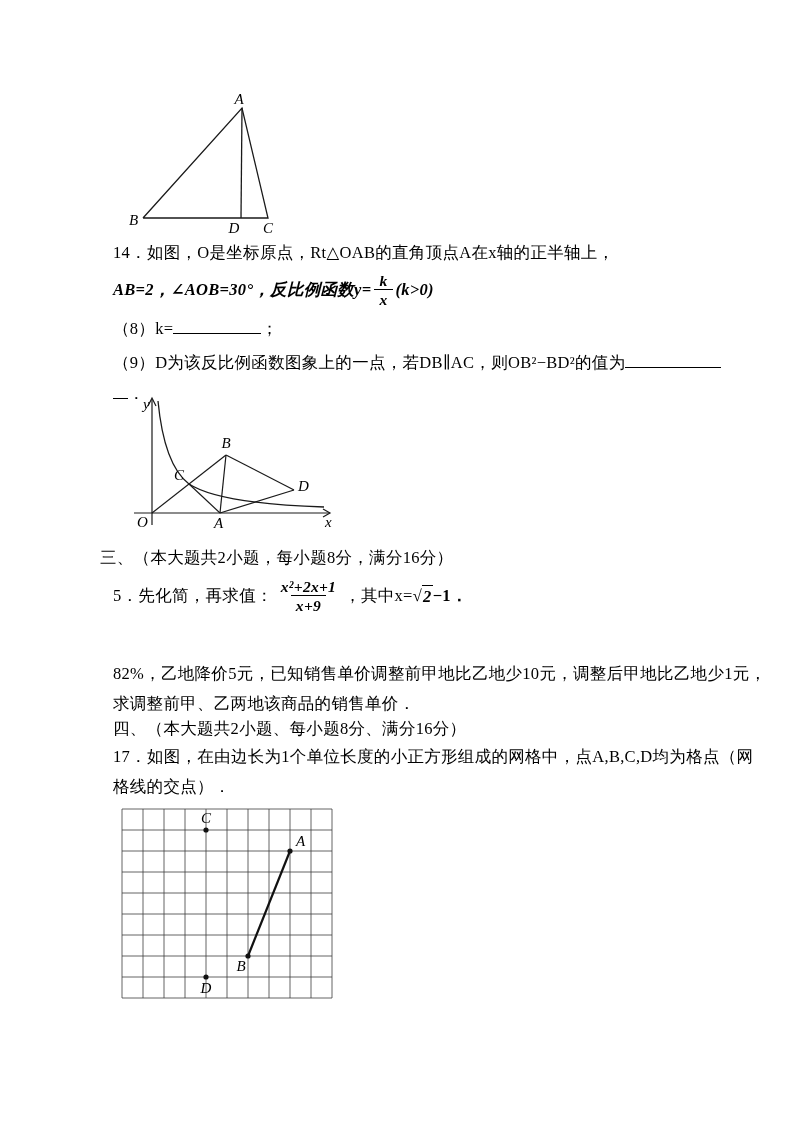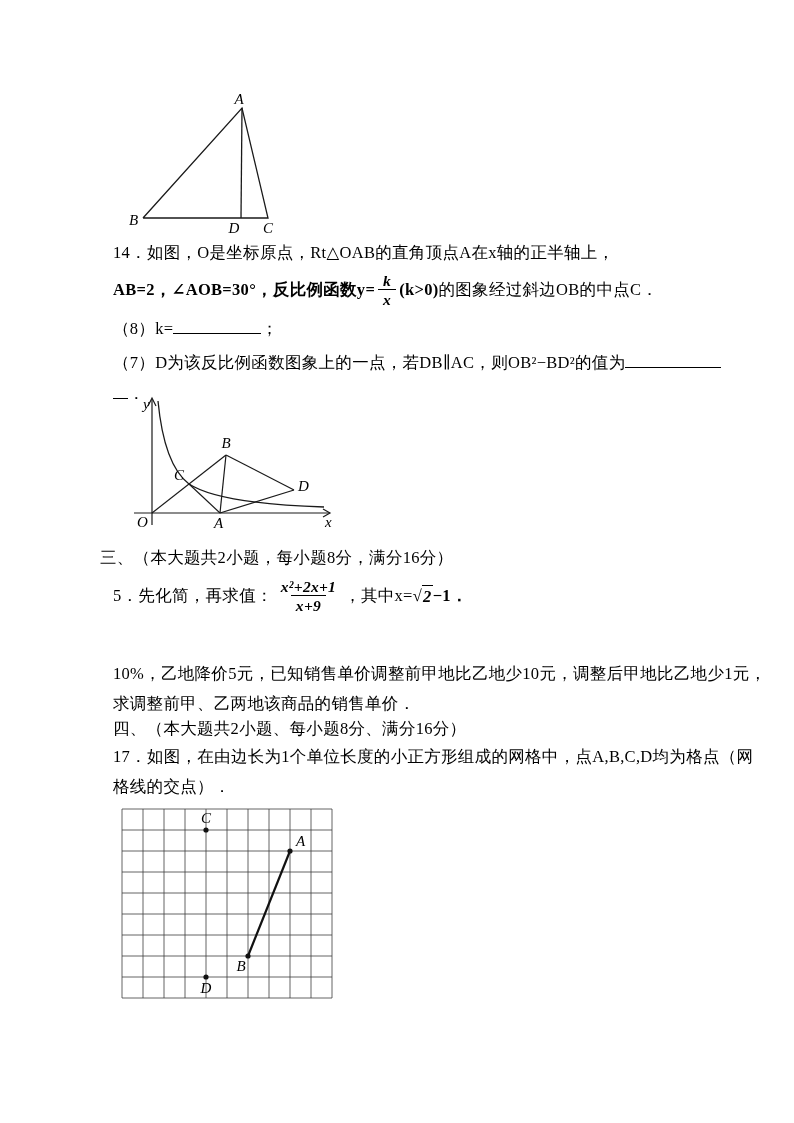--- a/index.html
+++ b/index.html
@@ -14,21 +14,21 @@
   }
   .tline{
     position:absolute;
     font-size:16.5px;
     line-height:22px;
     white-space:nowrap;
     letter-spacing:0.3px;
   }
   .frow{display:flex;align-items:center;}
   .bold{font-weight:bold;}
-  .ital{}
+  .ital{font-style:italic;}
   .frac{
     display:inline-flex;flex-direction:column;align-items:center;
     vertical-align:middle;margin:0 3px;font-style:italic;
   }
   .frac .num{display:block;padding:0 5px;line-height:1.1;font-size:15.5px;}
   .frac .den{display:block;border-top:1.4px solid #000;padding:1px 5px 0 5px;line-height:1.1;font-size:15.5px;}
   .blank{
     display:inline-block;height:15px;border-bottom:1px solid #000;vertical-align:baseline;
   }
   .sqrt-arg{border-top:1.3px solid #000;font-style:italic;padding:0 1px;}
@@ -55,29 +55,28 @@
 
   <div class="tline" style="top:242px;left:113px">14．如图，O是坐标原点，Rt△OAB的直角顶点A在x轴的正半轴上，</div>
 
   <div class="tline frow" style="top:272px;left:113px">
     <span class="bold ital">AB=2，∠AOB=30°，反比例函数y=</span>
     <span class="frac bold">
       <span class="num">k</span>
       <span class="den">x</span>
     </span>
     <span class="bold ital">(k&gt;0)</span>
-    <span>的图象经过斜边OB的中点C．</span>
   </div>
 
   <div class="tline" style="top:318px;left:113px">
     <span>（8）k=</span><span class="blank" style="width:88px"></span><span>；</span>
   </div>
 
   <div class="tline" style="top:352px;left:113px">
-    <span>（7）D为该反比例函数图象上的一点，若DB∥AC，则OB²−BD²的值为</span><span class="blank" style="width:96px"></span>
+    <span>（9）D为该反比例函数图象上的一点，若DB∥AC，则OB²−BD²的值为</span><span class="blank" style="width:96px"></span>
   </div>
 
   <div class="tline" style="top:383px;left:113px">
     <span class="blank" style="width:15px"></span><span>．</span>
   </div>
 
   <svg class="fig" style="left:122px;top:393px" width="235" height="145" viewBox="0 0 235 145">
 
     <line x1="30" y1="6" x2="30" y2="132" stroke="#1a1a1a" stroke-width="1.2"></line>
     <polyline points="26,13 30,5 34,13" fill="none" stroke="#1a1a1a" stroke-width="1.2"></polyline>
@@ -108,21 +107,21 @@
     <span class="frac bold">
       <span class="num">x²+2x+1</span>
       <span class="den">x+9</span>
     </span>
     <span>，其中x=</span>
     <span class="sqrt-sign bold">√</span>
     <span class="sqrt-arg bold">2</span>
     <span class="bold">−1．</span>
   </div>
 
-  <div class="tline" style="top:663px;left:113px">10%，乙地降价5元，已知销售单价调整前甲地比乙地少10元，调整后甲地比乙地少1元，</div>
+  <div class="tline" style="top:663px;left:113px">82%，乙地降价5元，已知销售单价调整前甲地比乙地少10元，调整后甲地比乙地少1元，</div>
   <div class="tline" style="top:693px;left:113px">求调整前甲、乙两地该商品的销售单价．</div>
 
   <div class="tline" style="top:718px;left:113px">四、（本大题共2小题、每小题8分、满分16分）</div>
 
   <div class="tline" style="top:746px;left:113px">17．如图，在由边长为1个单位长度的小正方形组成的网格中，点A,B,C,D均为格点（网</div>
   <div class="tline" style="top:776px;left:113px">格线的交点）．</div>
 
   <svg class="fig" style="left:112px;top:795px" width="235" height="228" viewBox="0 0 235 228">
     <path d="M10 14V203M31 14V203M52 14V203M73 14V203M94 14V203M115 14V203M136 14V203M157 14V203M178 14V203M199 14V203M220 14V203M10 14H220M10 35H220M10 56H220M10 77H220M10 98H220M10 119H220M10 140H220M10 161H220M10 182H220M10 203H220" fill="none" stroke="#3c3c3c" stroke-width="0.8"></path>
     <line x1="178" y1="56" x2="136" y2="161" stroke="#111" stroke-width="2.2"></line>

